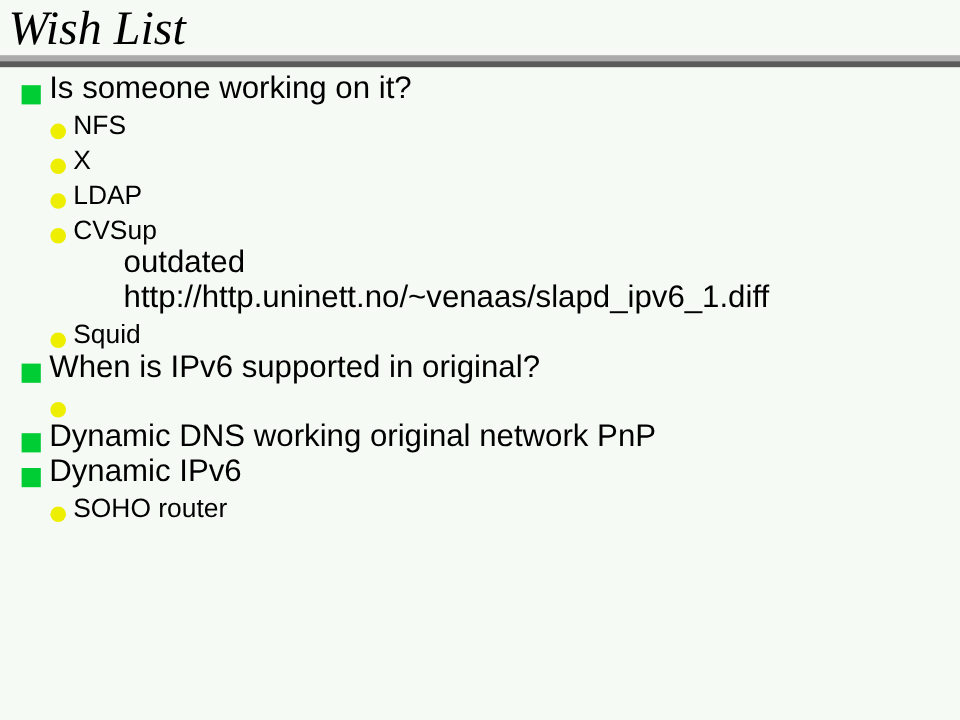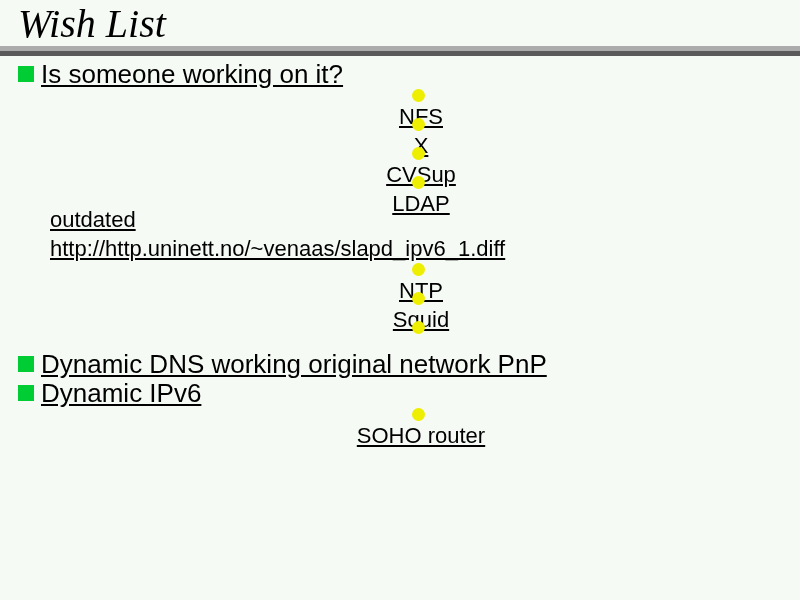--- a/index.html
+++ b/index.html
@@ -14,21 +14,21 @@
     color: #000;
     font-family: "Liberation Sans", sans-serif;
   }
   .slide {
     position: relative;
     width: 800px;
     height: 600px;
   }
   .title {
     position: absolute;
-    left: 18px;
+    left: 7px;
     top: 2px;
     font-family: "Liberation Serif", serif;
     font-style: italic;
     font-size: 40px;
     line-height: 44px;
     white-space: nowrap;
   }
   .rule {
     position: absolute;
     left: 0;
@@ -38,28 +38,27 @@
   .rule .band-light { height: 5px; background: #ababab; }
   .rule .band-dark  { height: 5px; background: #5a5a5a; }
   .slide-body {
     position: absolute;
     left: 0;
     top: 60px;
     width: 800px;
   }
   .row {
     display: flex;
-    align-items: center;
+    align-items: flex-end;
     height: 29px;
     white-space: nowrap;
-    text-decoration: underline;
   }
   .row.level1 { font-size: 26px; padding-left: 18px; }
-  .row.level2 { font-size: 22px; padding-left: 42px; flex-direction: column; }
-  .row.level3 { font-size: 22px; padding-left: 50px; }
+  .row.level2 { font-size: 22px; padding-left: 42px; }
+  .row.level3 { font-size: 26px; padding-left: 103px; }
   .sq {
     width: 16px;
     height: 16px;
     background: #00cc33;
     margin-right: 7px;
     margin-bottom: 2px;
     flex: 0 0 auto;
   }
   .ci {
     width: 13px;
@@ -90,39 +89,39 @@
       <div class="row level2">
         <span class="ci" style="background: rgb(238, 238, 0);"></span>
         <span>NFS</span>
       </div>
       <div class="row level2">
         <span class="ci" style="background: rgb(238, 238, 0);"></span>
         <span>X</span>
       </div>
       <div class="row level2">
         <span class="ci" style="background: rgb(238, 238, 0);"></span>
-        <span>CVSup</span>
+        <span>LDAP</span>
       </div>
       <div class="row level2">
         <span class="ci" style="background: rgb(238, 238, 0);"></span>
-        <span>LDAP</span>
+        <span>CVSup</span>
       </div>
       <div class="row level3">
         <span>outdated</span>
       </div>
       <div class="row level3">
         <span>http://http.uninett.no/~venaas/slapd_ipv6_1.diff</span>
       </div>
       <div class="row level2">
         <span class="ci" style="background: rgb(238, 238, 0);"></span>
-        <span>NTP</span>
+        <span>Squid</span>
       </div>
-      <div class="row level2">
-        <span class="ci" style="background: rgb(238, 238, 0);"></span>
-        <span>Squid</span>
+      <div class="row level1">
+        <span class="sq" style="background: rgb(0, 204, 51);"></span>
+        <span>When is IPv6 supported in original?</span>
       </div>
       <div class="row level2">
         <span class="ci" style="background: rgb(238, 238, 0);"></span>
       </div>
       <div class="row level1">
         <span class="sq" style="background: rgb(0, 204, 51);"></span>
         <span>Dynamic DNS working original network PnP</span>
       </div>
       <div class="row level1">
         <span class="sq" style="background: rgb(0, 204, 51);"></span>

